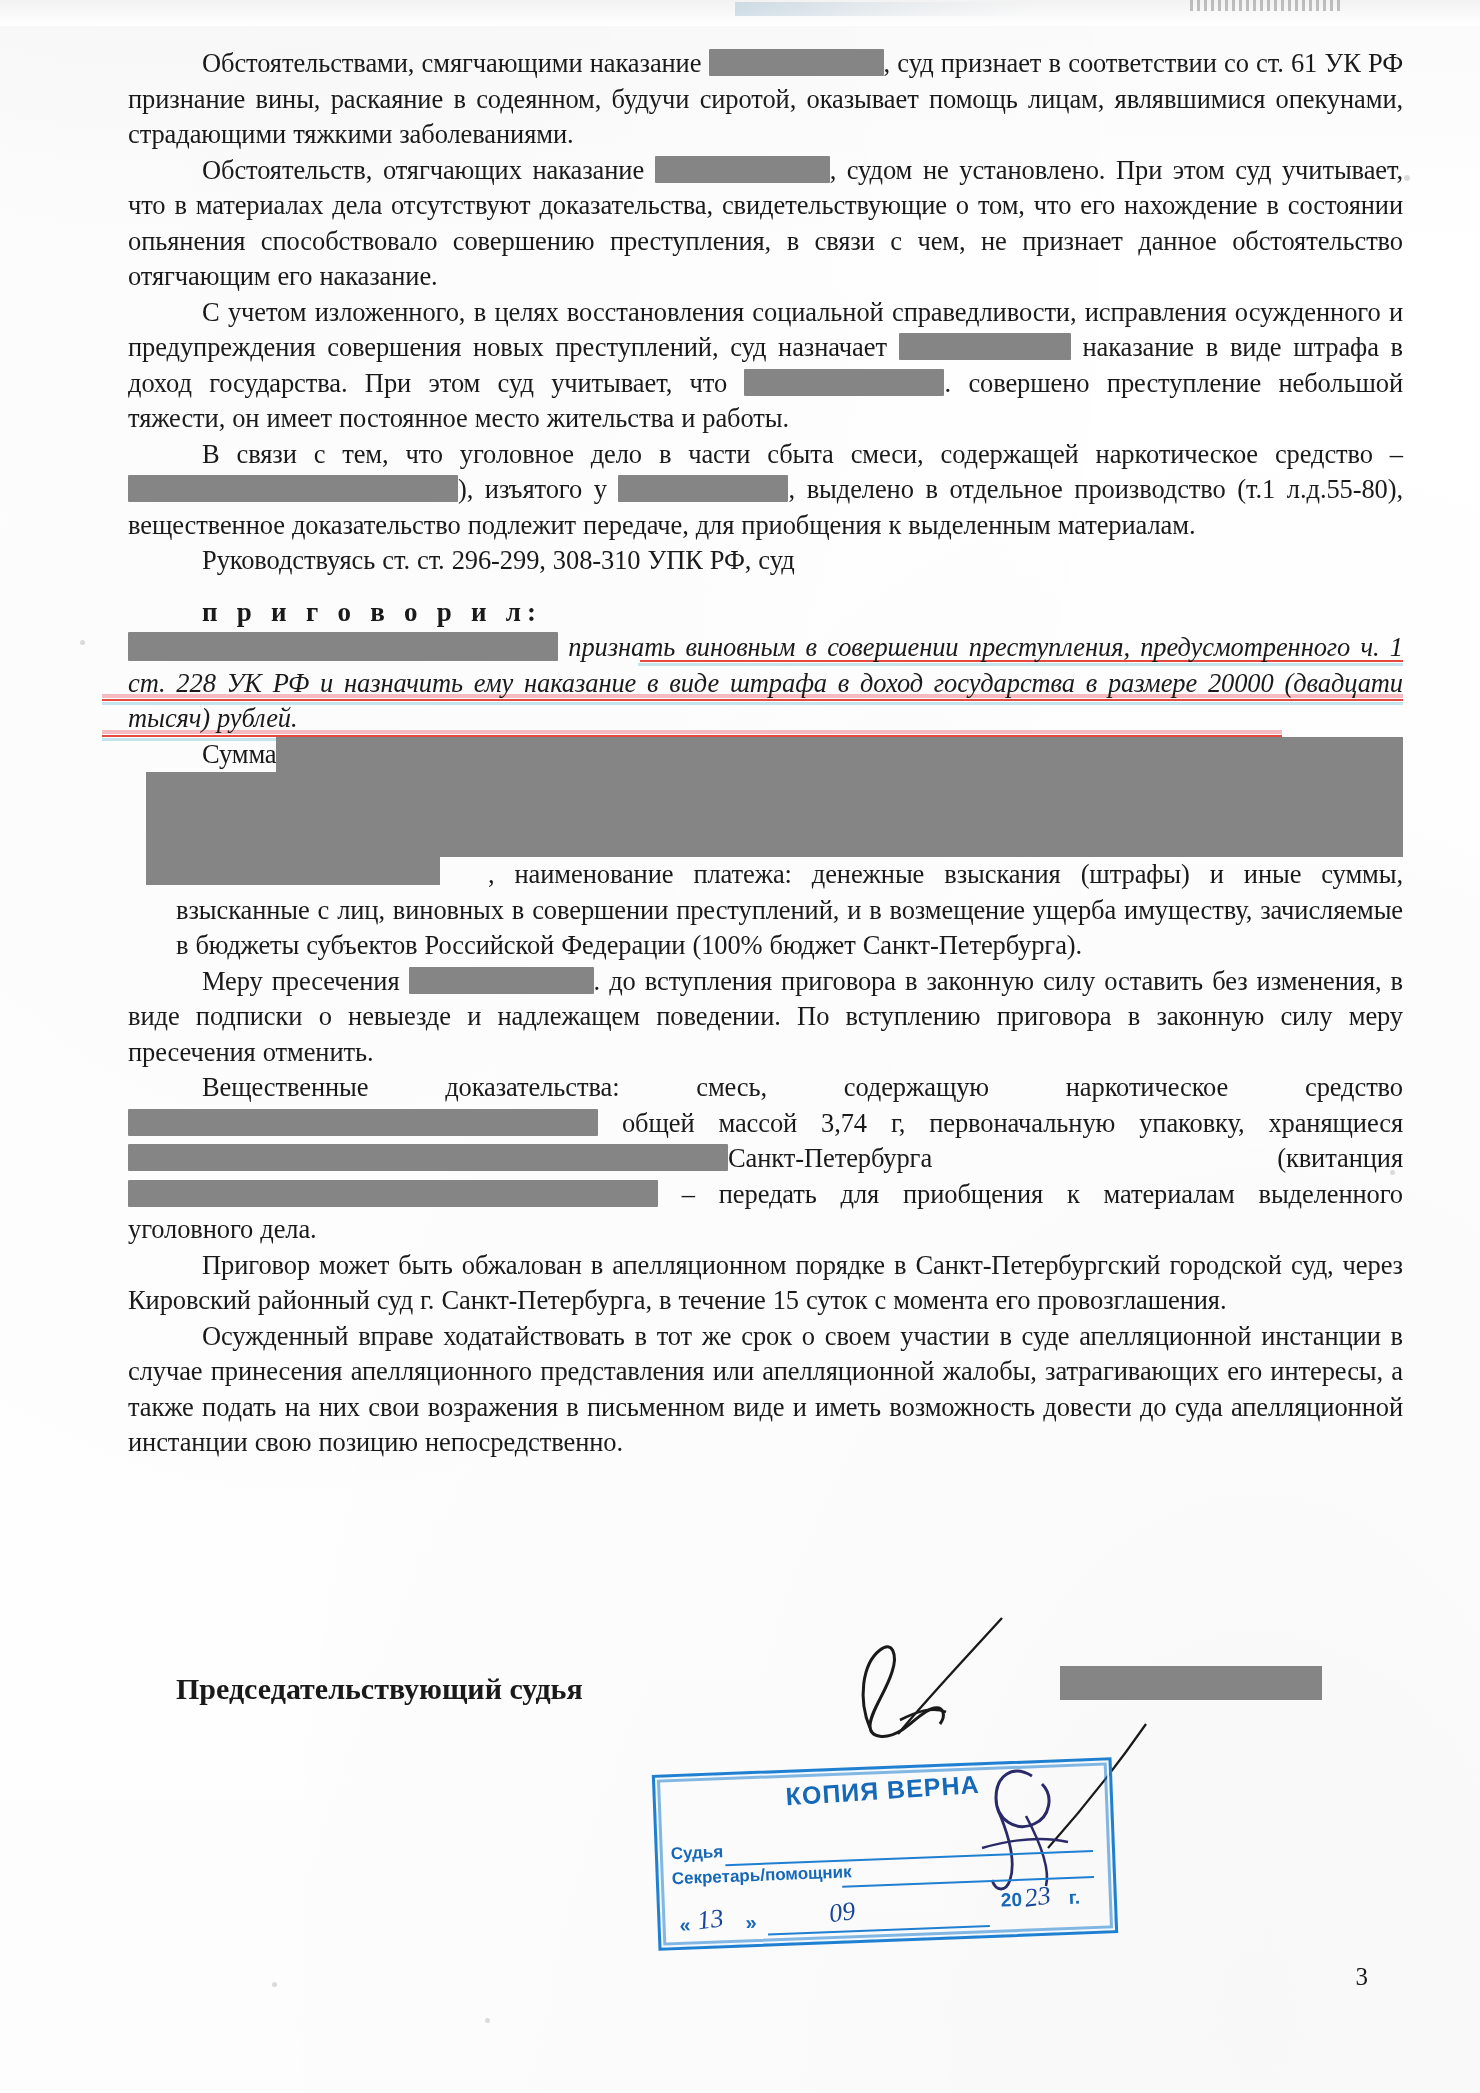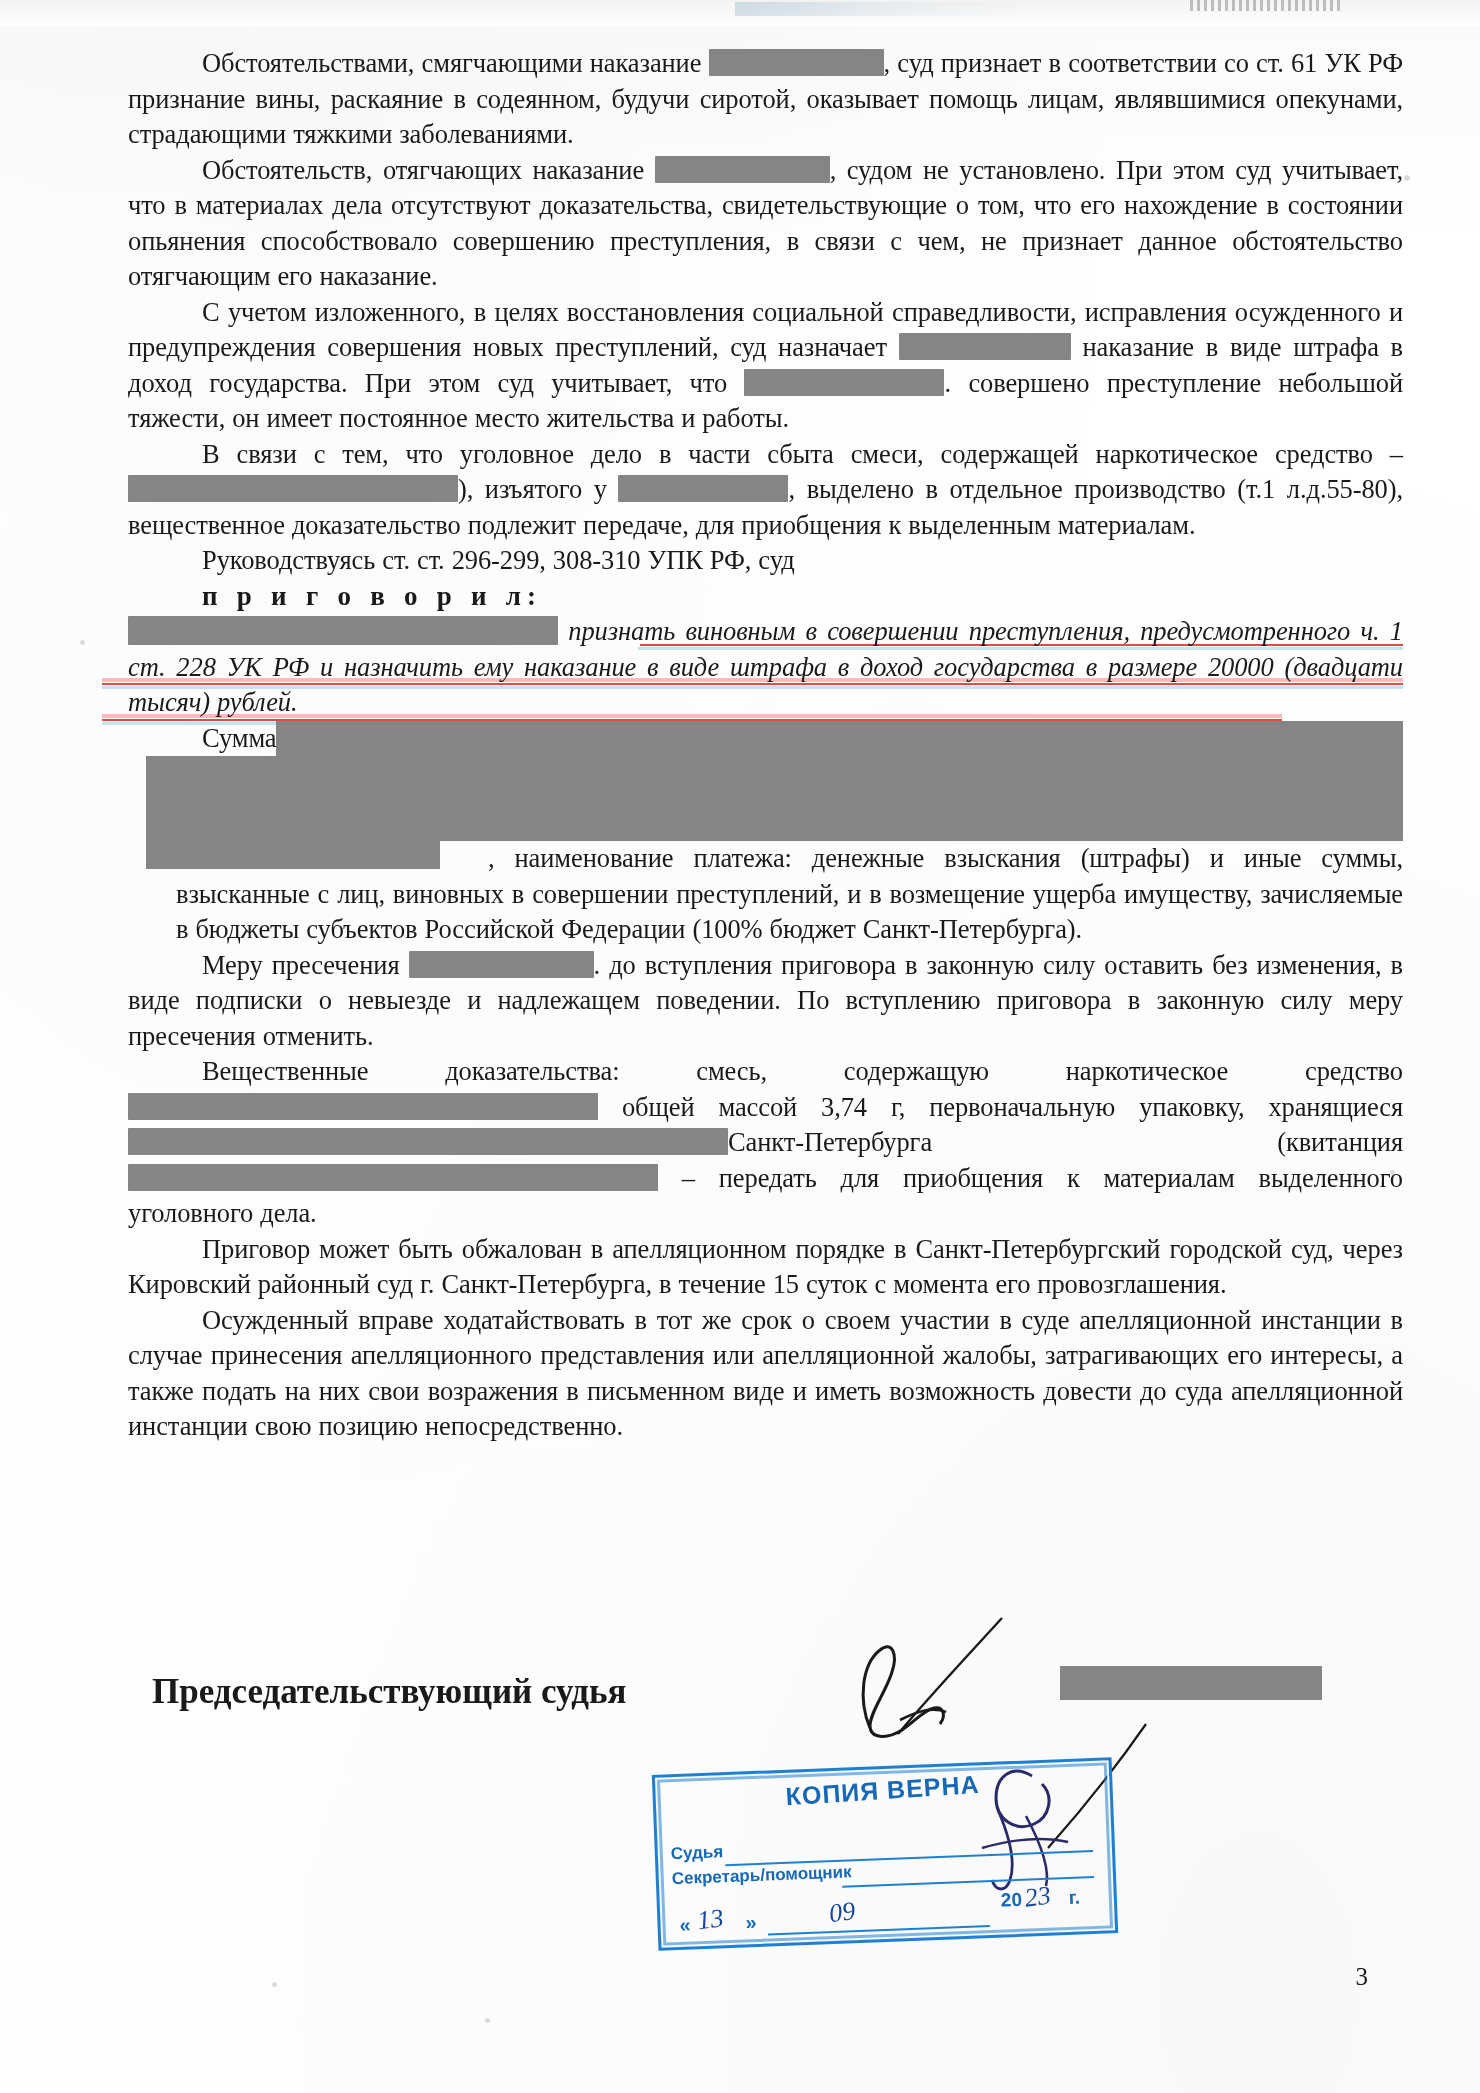--- a/index.html
+++ b/index.html
@@ -105,24 +105,24 @@
     height: 4px;
     opacity: 0.75;
   }
   .annot.cyan {
     background: #9fd6e3;
     height: 3px;
     opacity: 0.6;
   }
   .sign-row {
     position: absolute;
-    left: 152px;
+    left: 176px;
     top: 1672px;
     width: 1180px;
-    font-size: 35px;
+    font-size: 30px;
     font-weight: bold;
     font-family: "Liberation Serif", "DejaVu Serif", serif;
   }
   .sign-redact {
     position: absolute;
     left: 1060px;
     top: 1666px;
     width: 262px;
     height: 34px;
     background: #858585;
@@ -240,21 +240,21 @@
     </p>
 
     <p class="body">
       <span>В связи с тем, что уголовное дело в части сбыта смеси, содержащей наркотическое средство – </span><span class="redact" style="width:330px;"></span><span>), изъятого у </span><span class="redact" style="width:170px;"></span><span>, выделено в отдельное производство (т.1 л.д.55-80), вещественное доказательство подлежит передаче, для приобщения к выделенным материалам.</span>
     </p>
 
     <p class="body">
       <span>Руководствуясь ст. ст. 296-299, 308-310 УПК РФ, суд</span>
     </p>
 
-    <p class="body center" style="margin-top:0;">
+    <p class="body center" style="margin-top:16px;">
       <span class="verdict-word">п р и г о в о р и л:</span>
     </p>
 
     <div style="position:relative;">
       <p class="body noindent" style="position:relative;z-index:2;font-style:italic;">
         <span class="redact tall" style="width:430px;"></span><span> признать виновным в совершении преступления, предусмотренного ч. 1 ст. 228 УК РФ и назначить ему наказание в виде штрафа в доход государства в размере 20000 (двадцати тысяч) рублей.</span>
       </p>
 
       <div class="annot" style="top:30px;left:512px;width:763px;"></div>
       <div class="annot cyan" style="top:33px;left:510px;width:765px;"></div>

